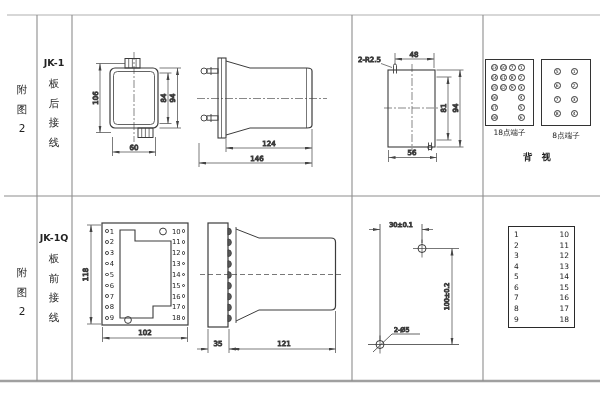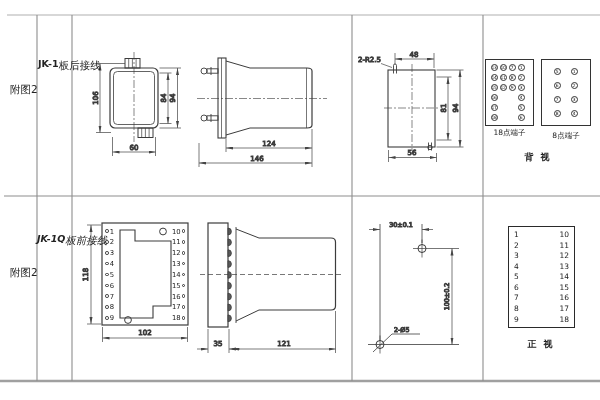--- a/index.html
+++ b/index.html
@@ -1,21 +1,21 @@
 <!DOCTYPE html>
 <html><head>
 <meta charset="utf-8">
 <style>
   html,body{margin:0;padding:0;background:#fff;}
   .page{position:relative;width:600px;height:400px;background:#fff;overflow:hidden;
         font-family:"DejaVu Sans","Liberation Sans",sans-serif;color:#222;}
   svg text{fill:#222;font-family:"DejaVu Sans","Liberation Sans",sans-serif;}
   .dimt{font-size:7px;}
   .dimt2{font-size:6.4px;}
-  .vstack{position:absolute;display:flex;flex-direction:row;align-items:center;}
+  .vstack{position:absolute;display:flex;flex-direction:column;align-items:center;}
   .vchar{font-size:10.5px;line-height:19.5px;text-align:center;}
   .model{font-size:9.5px;font-weight:600;line-height:14px;margin-bottom:4px;white-space:nowrap;}
   .tbox{position:absolute;border:1.2px solid #333;background:#fff;box-sizing:border-box;}
   .tcirc{position:absolute;box-sizing:border-box;width:7px;height:7px;border:0.8px solid #333;
          border-radius:50%;font-size:4.4px;line-height:5.4px;text-align:center;color:#111;
          letter-spacing:-0.3px;overflow:hidden;}
   .plabel{position:absolute;font-size:7.5px;text-align:center;white-space:nowrap;}
   .viewlabel{position:absolute;font-size:9px;font-weight:600;text-align:center;letter-spacing:2px;white-space:nowrap;}
   .term{position:absolute;height:8px;font-size:6.8px;line-height:8px;white-space:nowrap;}
   .term .c{display:inline-block;width:3.6px;height:3.6px;border:0.7px solid #333;border-radius:50%;
@@ -225,21 +225,21 @@
         <div class="vchar">后</div>
         <div class="vchar">接</div>
         <div class="vchar">线</div>
       </div>
   </div>
   <div class="vstack" style="left:10px;top:263px;width:24px;">
       <div class="vchar">附</div>
       <div class="vchar">图</div>
       <div class="vchar">2</div>
     </div>
-  <div class="vstack" style="left:37px;top:231px;width:34px;font-style:italic;">
+  <div class="vstack" style="left:37px;top:231px;width:34px;">
     <div class="model">JK-1Q</div>
     <div class="vstack" style="position:static;">
         <div class="vchar">板</div>
         <div class="vchar">前</div>
         <div class="vchar">接</div>
         <div class="vchar">线</div>
       </div>
   </div>
 
   
@@ -268,21 +268,21 @@
       <div class="tcirc" style="left: 11.5px; top: 21.5px;">6</div>
       <div class="tcirc" style="left: 11.5px; top: 35.5px;">7</div>
       <div class="tcirc" style="left: 11.5px; top: 49.5px;">8</div>
       <div class="tcirc" style="left: 28.5px; top: 7.5px;">1</div>
       <div class="tcirc" style="left: 28.5px; top: 21.5px;">2</div>
       <div class="tcirc" style="left: 28.5px; top: 35.5px;">3</div>
       <div class="tcirc" style="left: 28.5px; top: 49.5px;">4</div>
     </div>
   <div class="plabel" style="left:481px;top:128px;width:57px;">18点端子</div>
   <div class="plabel" style="left:541px;top:131px;width:50px;">8点端子</div>
-  <div class="viewlabel" style="left:495px;top:151px;width:86px;">背  视</div>
+  <div class="viewlabel" style="left:495px;top:151px;width:86px;font-family:Liberation Mono, monospace;">背  视</div>
 
   
   <div id="jk1qterm">
       <div class="term" style="left: 105px; top: 227.5px;"><i class="c"></i>1</div>
       <div class="term r" style="left: 172px; top: 227.5px;">10<i class="c"></i></div>
       <div class="term" style="left: 105px; top: 238.35px;"><i class="c"></i>2</div>
       <div class="term r" style="left: 172px; top: 238.35px;">11<i class="c"></i></div>
       <div class="term" style="left: 105px; top: 249.2px;"><i class="c"></i>3</div>
       <div class="term r" style="left: 172px; top: 249.2px;">12<i class="c"></i></div>
       <div class="term" style="left: 105px; top: 260.05px;"><i class="c"></i>4</div>
@@ -331,15 +331,14 @@
       </div>
       <div class="frow">
         <span>8</span>
         <span>17</span>
       </div>
       <div class="frow">
         <span>9</span>
         <span>18</span>
       </div>
     </div>
-  <div class="viewlabel" style="left:498px;top:338px;width:86px;">正  视</div>
 
 </div>
 
 </body></html>

